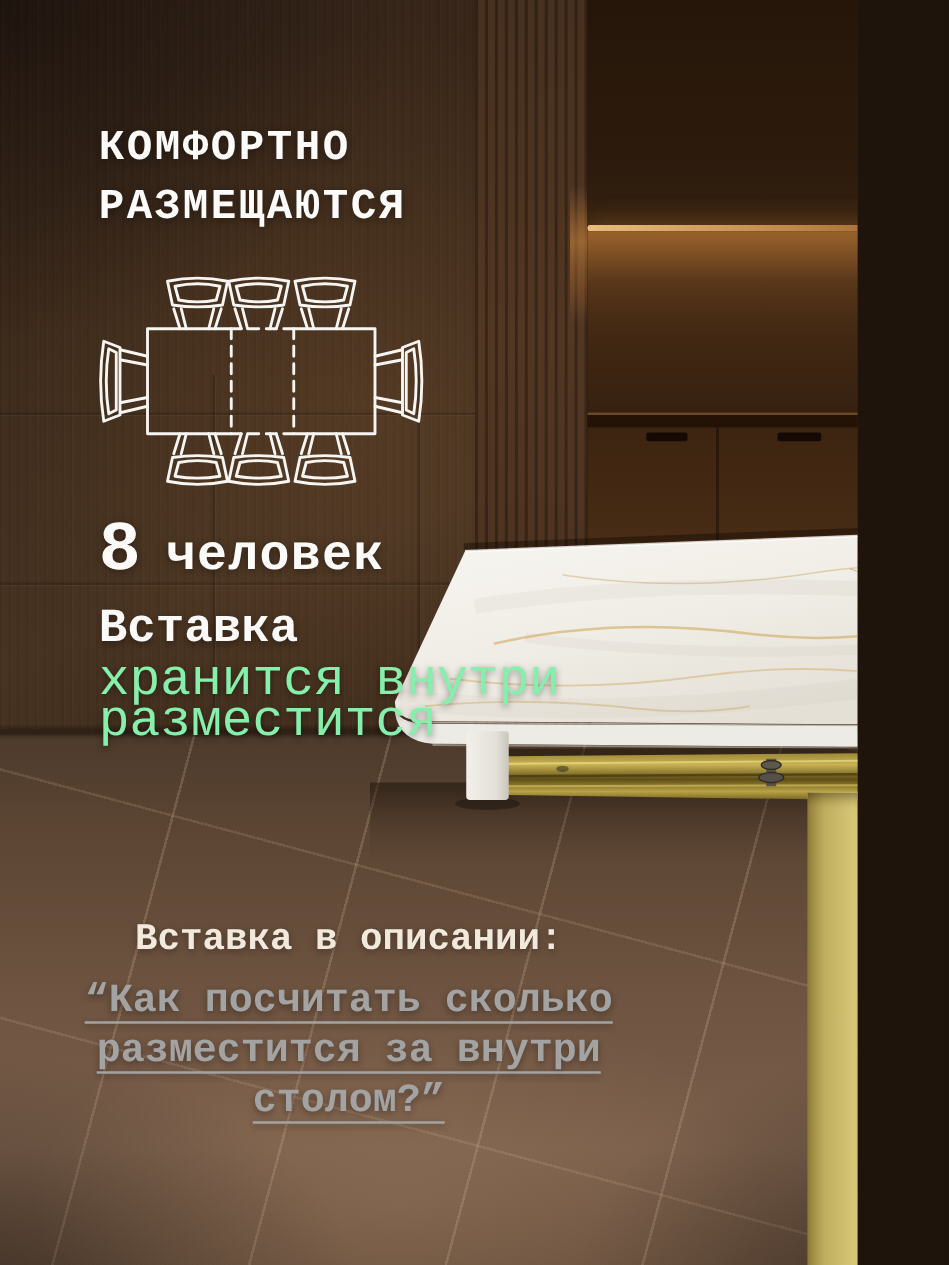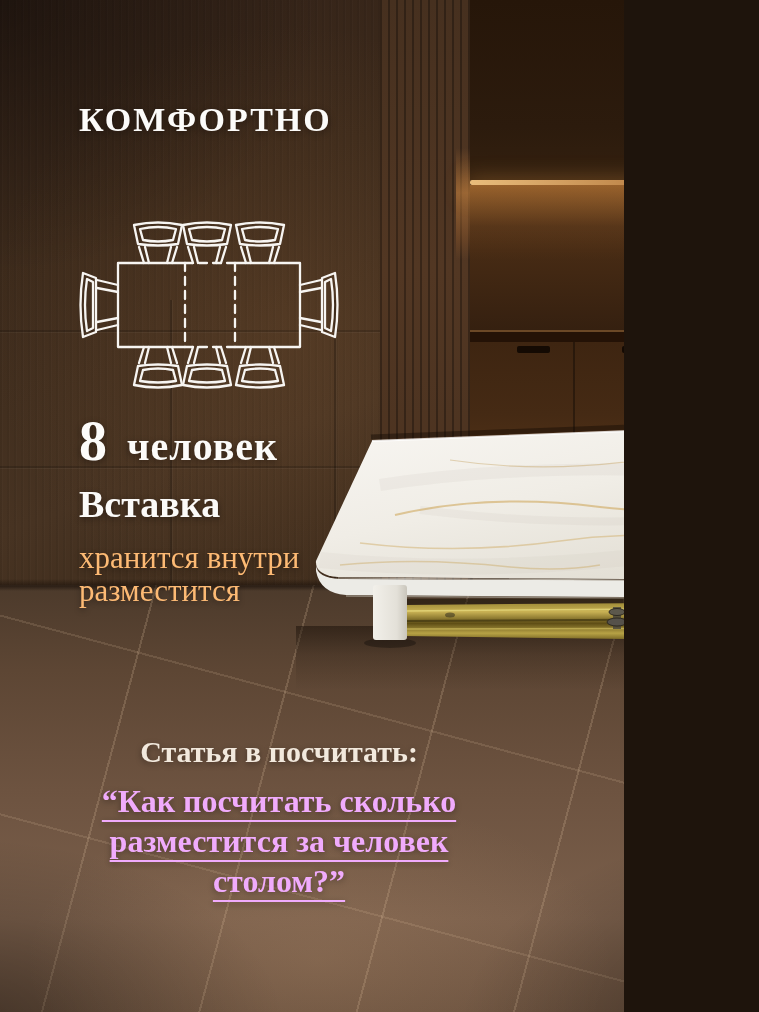--- a/index.html
+++ b/index.html
@@ -1,17 +1,17 @@
 <!DOCTYPE html>
 <html><head>
 <meta charset="utf-8">
 <style>
   html,body{margin:0;padding:0;background:#1e140c;}
-  .stage{position:relative;width:624px;height:1012px;overflow:hidden;
-         font-family:Liberation Serif, serif;
+  .stage{position:relative;width:686px;height:1012px;overflow:hidden;
+         font-family:Liberation Mono, monospace;
          background:#3a2a1c;}
   .abs{position:absolute;}
 
   
   .bg-wall{left:0;top:0;width:470px;height:592px;
     background:
       radial-gradient(ellipse 500px 420px at 0% 0%, rgba(0,0,0,.40), transparent 65%),
       radial-gradient(ellipse 430px 430px at 62% 55%, rgba(150,100,55,.20), transparent 70%),
       repeating-linear-gradient(90deg, rgba(0,0,0,.05) 0 2px, rgba(255,255,255,.015) 2px 3px, transparent 3px 7px),
       linear-gradient(160deg,#332218 0%,#3c2a1b 35%,#473322 70%,#3d2b1b 100%);}
@@ -76,25 +76,25 @@
 
   
   .title{left:79px;top:96px;color:#fcfbf9;font-size:34px;font-weight:800;
     line-height:47px;letter-spacing:2px;text-shadow:0 2px 7px rgba(10,5,2,.4);}
   .capacity{left:79px;top:399px;display:flex;align-items:baseline;gap:20px;
     color:#fcfbf9;text-shadow:0 2px 7px rgba(10,5,2,.4);}
   .capacity .num{font-size:56px;font-weight:700;}
   .capacity .lbl{font-size:40px;font-weight:700;letter-spacing:1px;margin-top:24px;}
   .insert{left:79px;top:482px;color:#fbfaf8;text-shadow:0 2px 6px rgba(10,5,2,.4);}
   .insert .ttl{font-size:38px;font-weight:800;}
-  .insert .sub{margin-top:15px;font-size:31px;font-weight:500;line-height:33px;color:#fdba74;}
+  .insert .sub{margin-top:4px;font-size:41px;font-weight:500;line-height:33px;color:#86efac;}
   .article{left:29px;top:735px;width:500px;text-align:center;}
   .article .lead{font-size:30px;font-weight:600;color:#f2e9dd;margin-bottom:12px;
     text-shadow:0 2px 6px rgba(10,5,2,.35);}
-  .article .quote{font-size:32px;font-weight:800;color:#f0abfc;line-height:40px;
+  .article .quote{font-size:32px;font-weight:800;color:#a3a3a3;line-height:40px;
     text-shadow:0 2px 6px rgba(10,5,2,.35);}
   .quote-line{display:block;text-decoration:underline;text-underline-offset:8px;
     text-decoration-thickness:2px;}
   .watermark{left:583px;top:963px;font-size:29px;font-weight:400;letter-spacing:.5px;
     color:rgba(82,65,50,.65);text-shadow:0 1px 1px rgba(255,240,220,.14);}
 </style>
 </head>
 <body>
 
 <div class="stage">
@@ -234,38 +234,39 @@
     </g>
 
     <g>
       <path d="M275,62 Q280,94 275,126 L262,121 L262,67 Z M271,68 Q275,94 271,120 L265,117 L265,71 Z"></path>
       <path d="M261,69 L240,74 M261,119 L240,114 M261,77 L240,81 M261,111 L240,107"></path>
     </g>
   </svg>
 
   <div class="abs title">
     <div>КОМФОРТНО</div>
+    <div>РАЗМЕЩАЮТСЯ</div>
   </div>
 
   <div class="abs capacity">
     <span class="num">8</span>
     <span class="lbl">человек</span>
   </div>
 
   <div class="abs insert">
     <div class="ttl">Вставка</div>
     <div class="sub">
       <div>хранится внутри</div>
       <div>разместится</div>
     </div>
   </div>
 
   <div class="abs article">
-    <div class="lead">Статья в посчитать:</div>
+    <div class="lead">Вставка в описании:</div>
     <div class="quote">
       <span class="quote-line">“Как посчитать сколько</span>
-      <span class="quote-line">разместится за человек</span>
+      <span class="quote-line">разместится за внутри</span>
       <span class="quote-line">столом?”</span>
     </div>
   </div>
 
 
 </div>
 
 </body></html>

